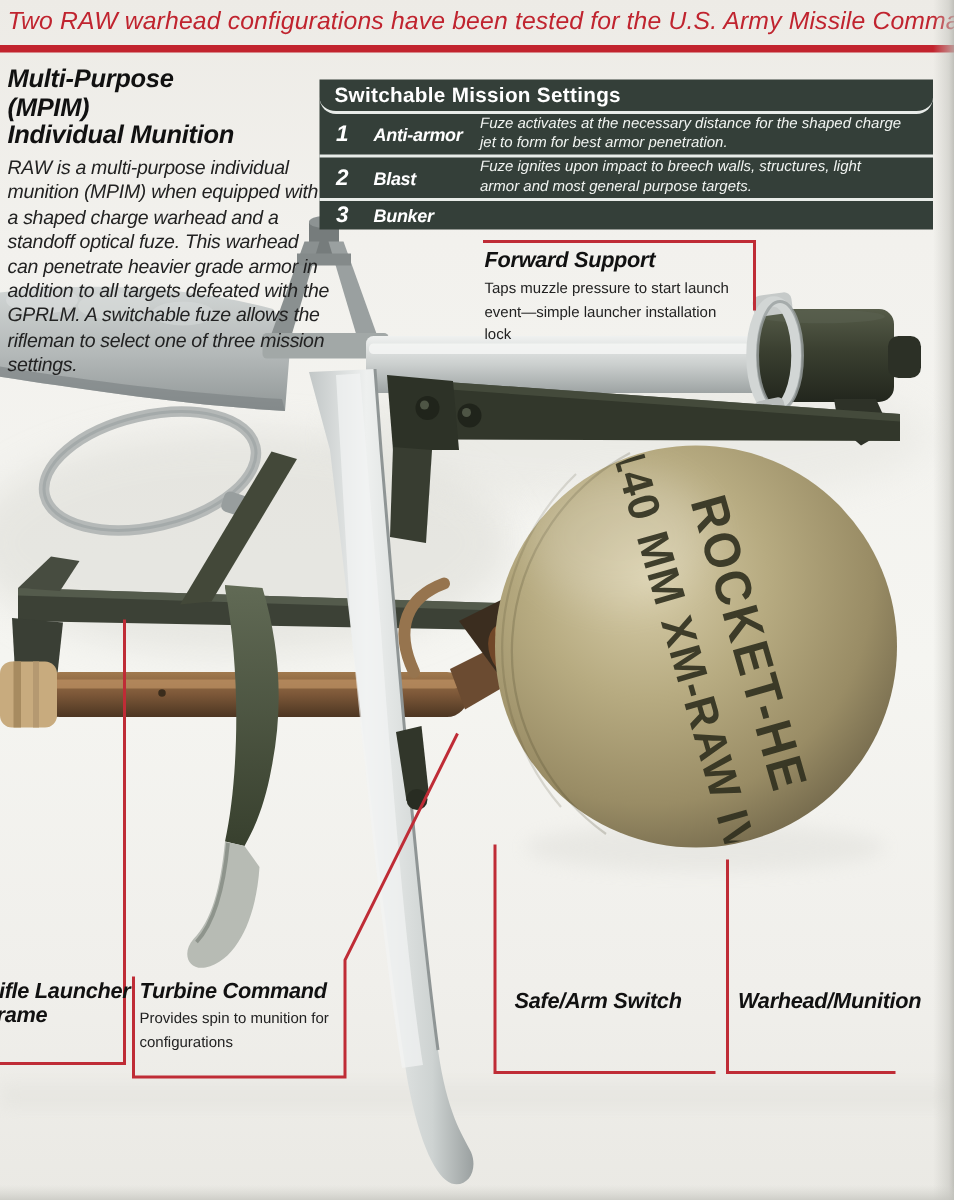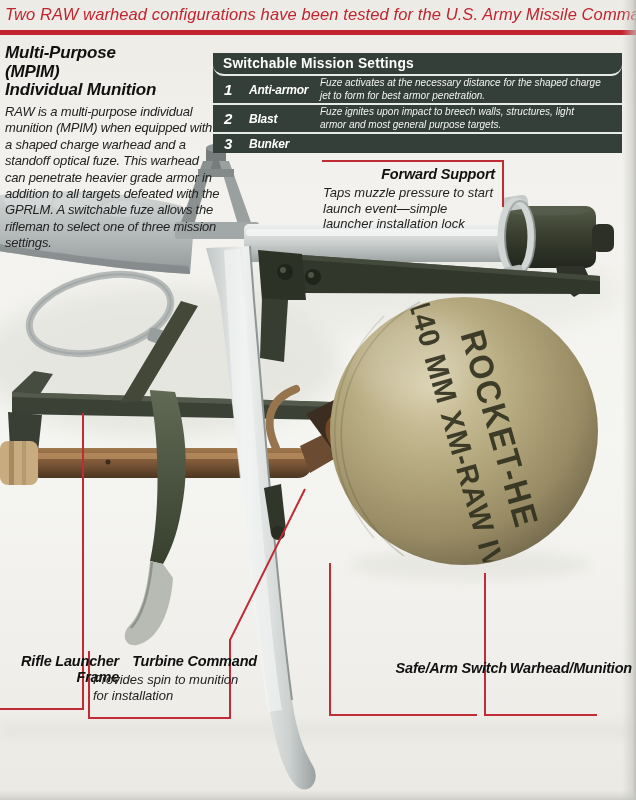--- a/index.html
+++ b/index.html
@@ -31,22 +31,22 @@
     height:21px;flex:0 0 21px;border-bottom:2px solid #e8ece9;
     font-weight:bold;font-size:13.8px;letter-spacing:.2px;
     display:flex;align-items:center;padding-left:10px;border-radius:11px;
   }
   .mrow{flex:1 1 auto;display:flex;align-items:center;border-bottom:2px solid #e8ece9;}
   .mrow:last-child{border-bottom:none;}
   .mnum{flex:0 0 25px;padding-left:11px;font-weight:bold;font-style:italic;font-size:15px;}
   .mname{flex:0 0 71px;font-weight:bold;font-style:italic;font-size:12px;letter-spacing:-.2px;}
   .mdesc{flex:1 1 auto;padding-right:20px;font-style:italic;font-size:10px;line-height:12.8px;color:#f1f4f1;}
   
-  .co-title{font-weight:bold;font-style:italic;font-size:14.5px;letter-spacing:-.2px;color:#111;line-height:16px;text-align:right;}
-  .co-body{font-style:italic;font-size:13px;line-height:15.6px;color:#222;margin-top:3px;}
+  .co-title{font-weight:bold;font-style:italic;font-size:14.5px;letter-spacing:-.2px;color:#111;line-height:16px;}
+  .co-body{font-size:10px;line-height:15.6px;color:#222;margin-top:3px;}
   .co-forward{position:absolute;left:323px;top:166px;width:172px;}
   .co-rifleframe{position:absolute;left:-11px;top:653px;width:130px;}
   .co-turbine{position:absolute;left:93px;top:653px;width:164px;}
   .co-safearm{position:absolute;left:343px;top:660px;width:164px;}
   .co-warhead{position:absolute;left:492px;top:660px;width:140px;}
   svg{position:absolute;left:0;top:0;}
 </style>
 </head>
 <body>
 
@@ -275,21 +275,21 @@
     <div class="co-body">Taps muzzle pressure to start launch event—simple launcher installation lock</div>
   </div>
 
   <div class="co-rifleframe">
     <div class="co-title">Rifle Launcher</div>
     <div class="co-title">Frame</div>
   </div>
 
   <div class="co-turbine">
     <div class="co-title">Turbine Command</div>
-    <div class="co-body">Provides spin to munition for installation</div>
+    <div class="co-body">Provides spin to munition for configurations</div>
   </div>
 
   <div class="co-safearm">
     <div class="co-title">Safe/Arm Switch</div>
   </div>
 
   <div class="co-warhead">
     <div class="co-title">Warhead/Munition</div>
   </div>
 

